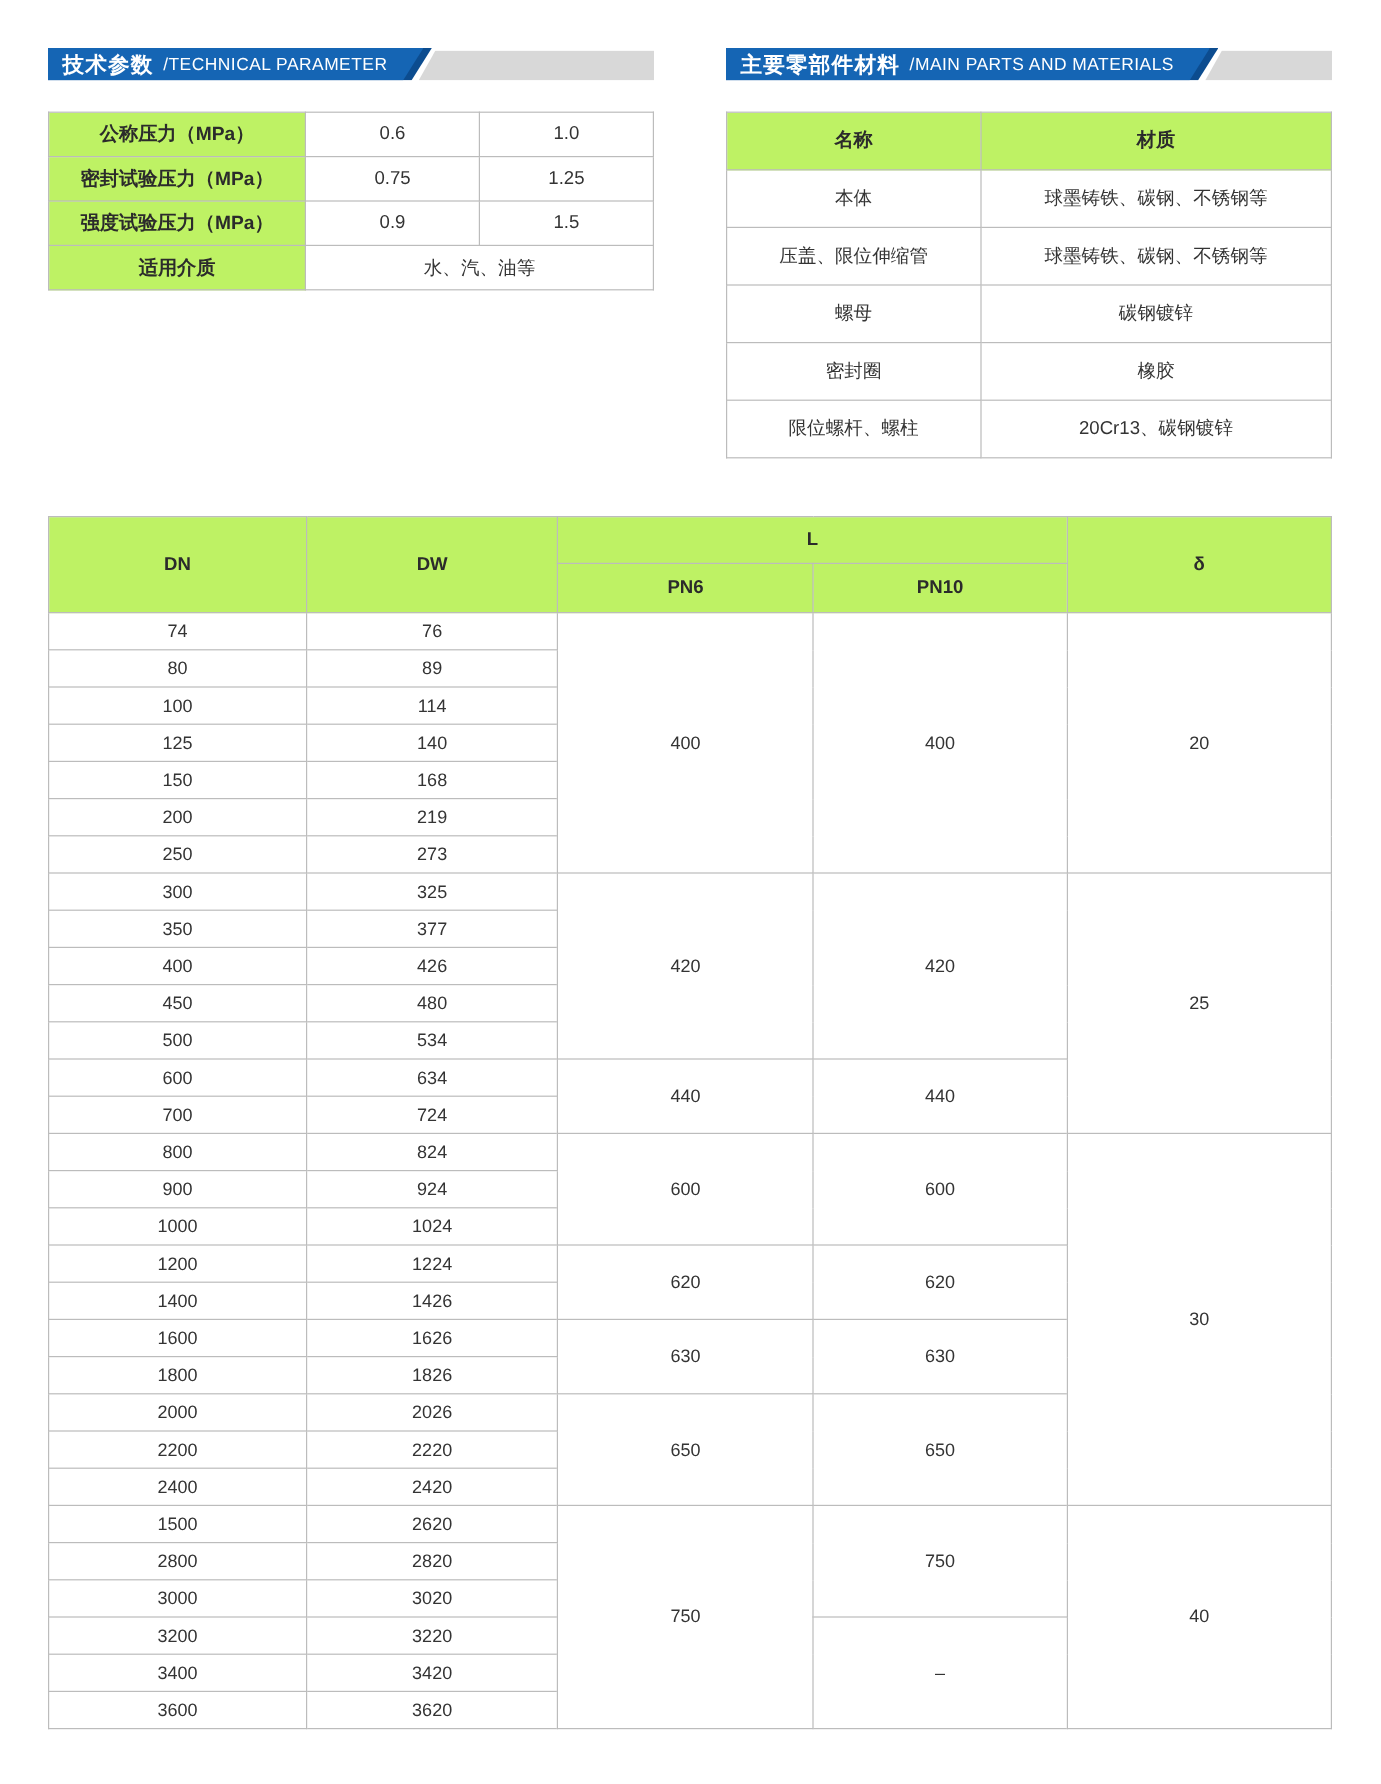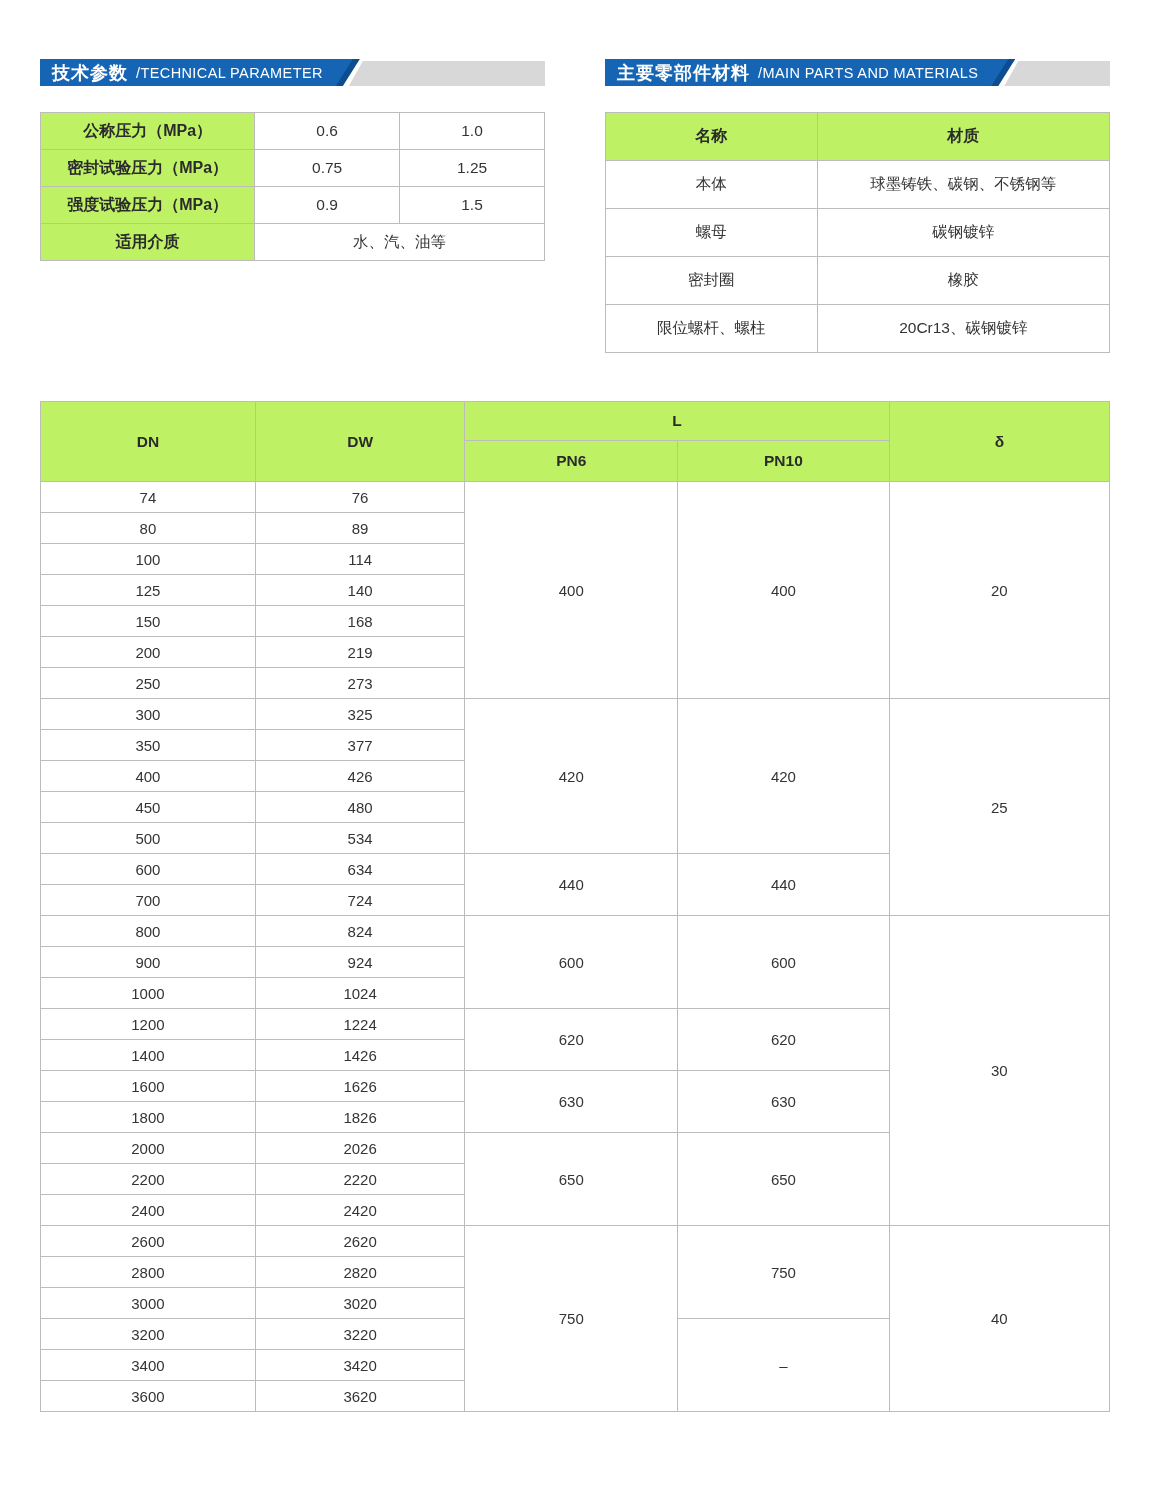--- a/index.html
+++ b/index.html
@@ -2,21 +2,21 @@
 <html><head>
 <meta charset="utf-8">
 <style>
   * { box-sizing: border-box; }
   html,body { margin:0; padding:0; }
   body {
     width:1151px; height:1487px; background:#ffffff;
     font-family:"Liberation Sans","DejaVu Sans",sans-serif;
     color:#2d2d2d;
   }
-  .page { padding:59px 41px 0 40px; }
+  .page { padding:40px 41px 0 40px; }
 
   
   .banner { display:flex; height:27px; position:relative; }
   .wedge-wrap { position:relative; flex:0 0 auto; }
   .wedge-dark {
     position:absolute; top:0; bottom:0; left:0; right:-7px;
     background:#0c4c8f;
     clip-path:polygon(0 0,100% 0,calc(100% - 17px) 100%,0 100%);
   }
   .wedge {
@@ -128,20 +128,24 @@
               <th>名称</th>
               <th>材质</th>
             </tr>
           </thead>
           <tbody>
             <tr>
               <td>本体</td>
               <td>球墨铸铁、碳钢、不锈钢等</td>
             </tr>
             <tr>
+              <td>压盖、限位伸缩管</td>
+              <td>球墨铸铁、碳钢、不锈钢等</td>
+            </tr>
+            <tr>
               <td>螺母</td>
               <td>碳钢镀锌</td>
             </tr>
             <tr>
               <td>密封圈</td>
               <td>橡胶</td>
             </tr>
             <tr>
               <td>限位螺杆、螺柱</td>
               <td>20Cr13、碳钢镀锌</td>
@@ -281,21 +285,21 @@
           </tr>
           <tr>
             <td>2200</td>
             <td>2220</td>
           </tr>
           <tr>
             <td>2400</td>
             <td>2420</td>
           </tr>
           <tr>
-            <td>2600</td>
+            <td>1500</td>
             <td>2620</td>
             <td rowspan="6">750</td>
             <td rowspan="3">750</td>
             <td rowspan="6">40</td>
           </tr>
           <tr>
             <td>2800</td>
             <td>2820</td>
           </tr>
           <tr>

